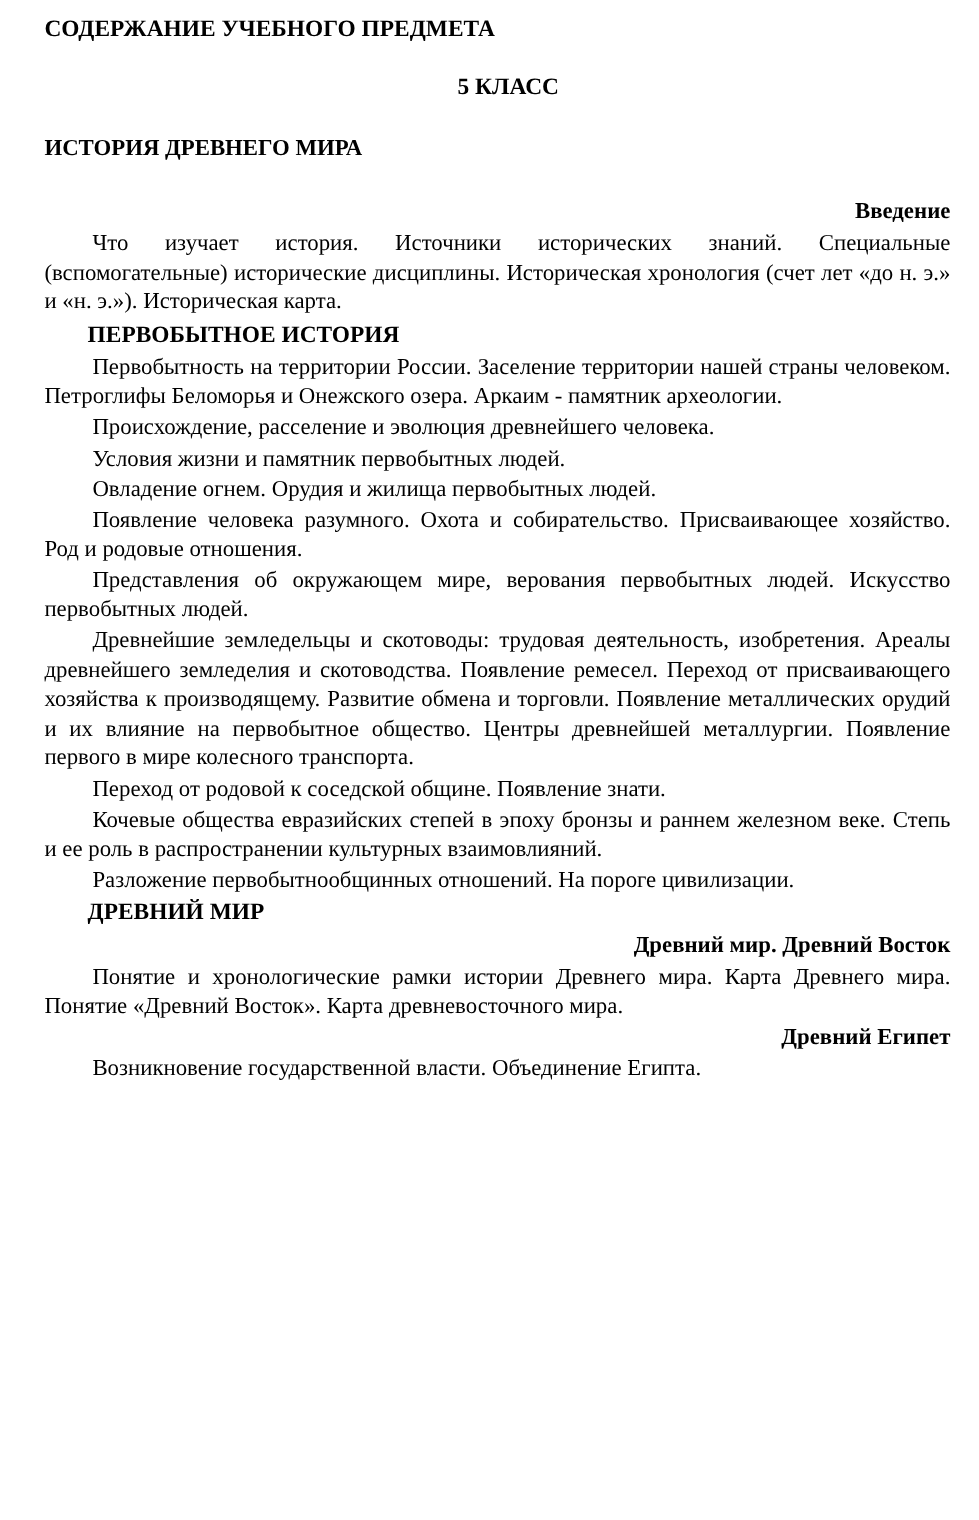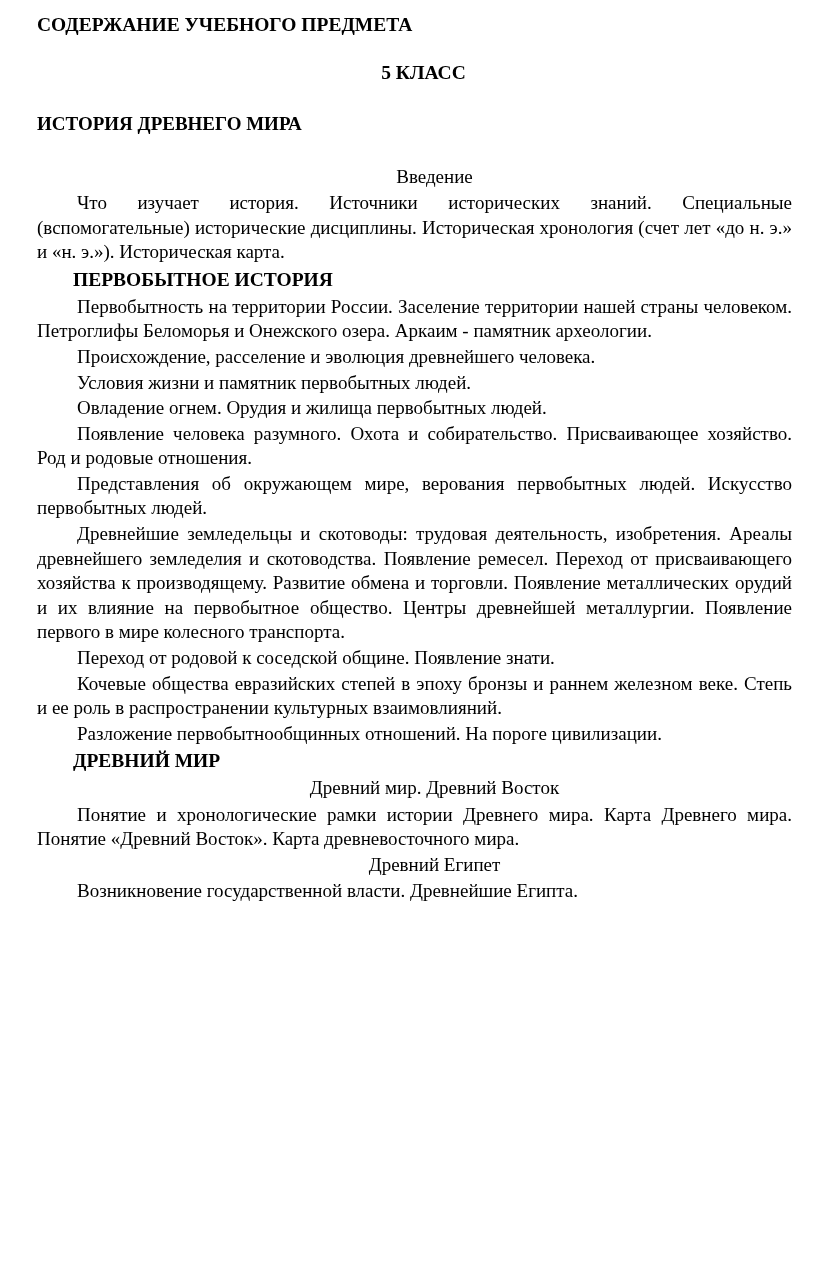--- a/index.html
+++ b/index.html
@@ -36,25 +36,25 @@
   }
   .h-course {
     font-size: 19px;
     font-weight: bold;
     line-height: 1.15;
     margin: 0 0 30px 0;
     text-align: left;
   }
   .sub-bold {
     font-size: 19px;
-    font-weight: normal;
+    font-weight: bold;
     line-height: 1.28;
     margin: 0 0 2px 0;
     text-indent: 40px;
-    text-align: center;
+    text-align: right;
   }
   .sec-bold {
     font-size: 19.5px;
     font-weight: bold;
     line-height: 1.28;
     margin: 3px 0 2px 0;
     text-indent: 36px;
     text-align: left;
   }
   .para {
@@ -94,15 +94,15 @@
   <p class="para nojust">Переход от родовой к соседской общине. Появление знати.</p>
   <p class="para">Кочевые общества евразийских степей в эпоху бронзы и раннем железном веке. Степь и ее роль в распространении культурных взаимовлияний.</p>
   <p class="para">Разложение первобытнообщинных отношений. На пороге цивилизации.</p>
 
   <div class="sec-bold">ДРЕВНИЙ МИР</div>
 
   <div class="sub-bold">Древний мир. Древний Восток</div>
   <p class="para">Понятие и хронологические рамки истории Древнего мира. Карта Древнего мира. Понятие «Древний Восток». Карта древневосточного мира.</p>
 
   <div class="sub-bold">Древний Египет</div>
-  <p class="para nojust">Возникновение государственной власти. Древнейшие Египта.</p>
+  <p class="para nojust">Возникновение государственной власти. Объединение Египта.</p>
 
 </div>
 
 </body></html>

